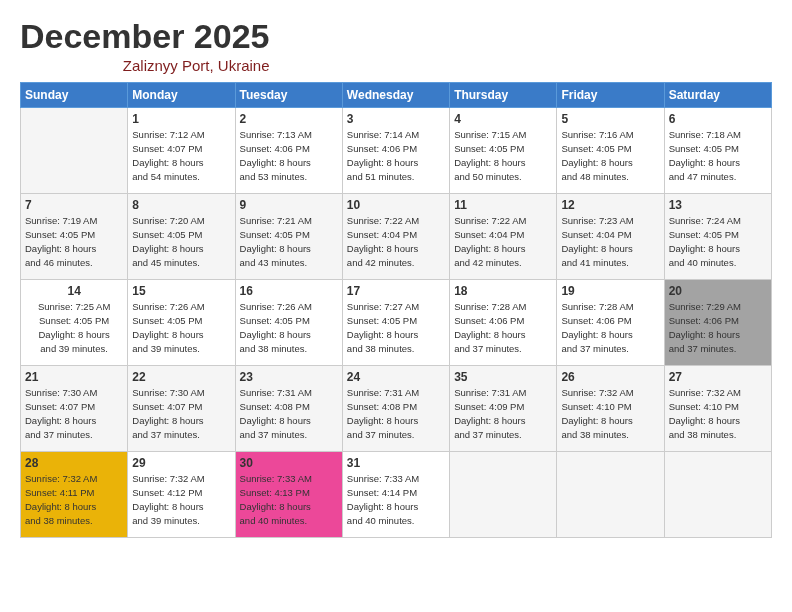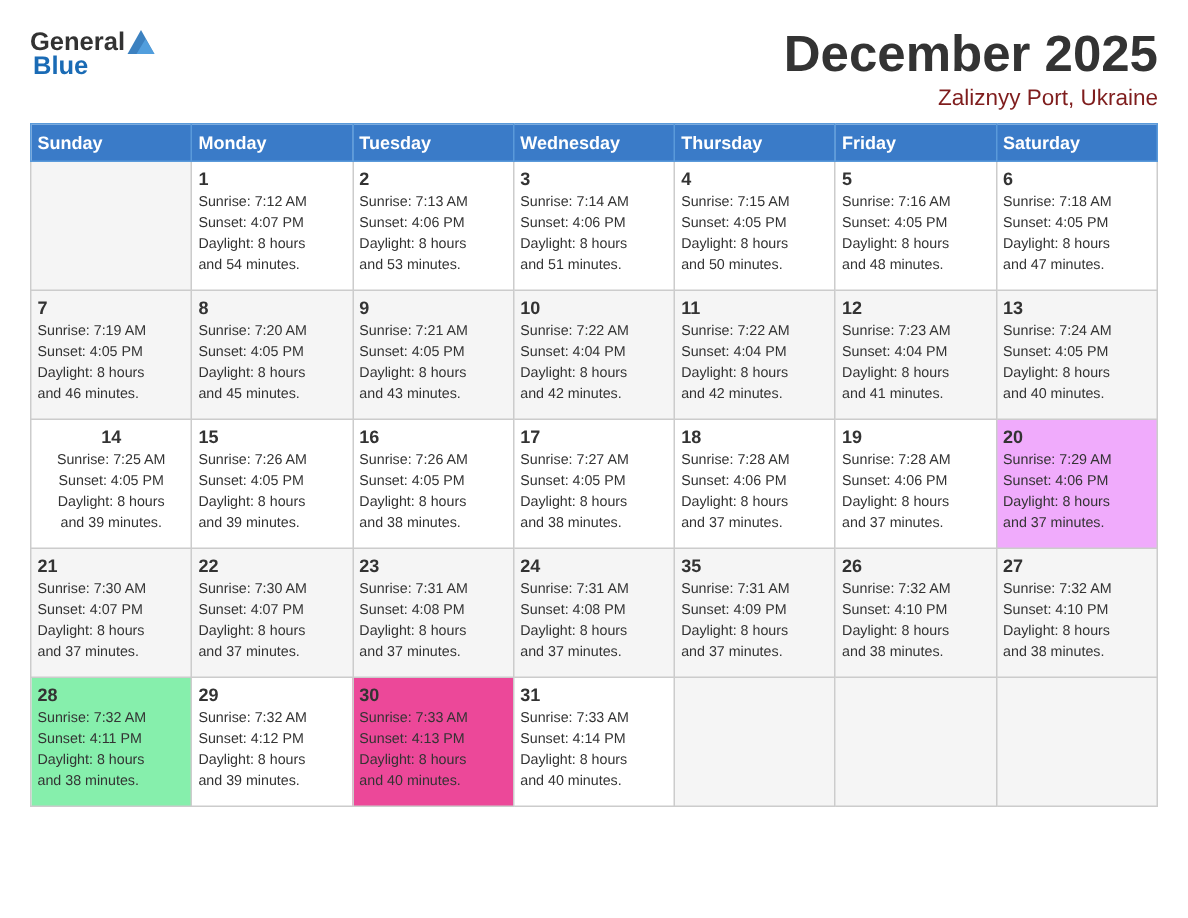--- a/index.html
+++ b/index.html
@@ -93,30 +93,20 @@
     .logo-svg {
       display: inline-block;
       vertical-align: middle;
     }
   </style>
 </head>
 <body>
 
 <div class="page">
   <div class="header">
-    <div class="logo">
-      <div class="logo-row">
-        <span style="font-size:17px;font-weight:bold;color:#333;font-family:Arial;">General</span>
-        <svg class="logo-svg" width="22" height="20" viewBox="0 0 22 20">
-          <polygon points="2,18 11,2 20,18" fill="#1a6bb5" opacity="0.85"></polygon>
-          <polygon points="8,18 14,8 20,18" fill="#5aabea" opacity="0.7"></polygon>
-        </svg>
-      </div>
-      <span style="font-size:17px;font-weight:bold;color:#1a6bb5;font-family:Arial;margin-top:-4px;margin-left:2px;">Blue</span>
-    </div>
     <div class="title-block">
       <div class="month-title">December 2025</div>
       <div class="location">Zaliznyy Port, Ukraine</div>
     </div>
   </div>
 
   <table class="calendar">
     <thead>
       <tr>
       <th>Sunday</th>
@@ -204,21 +194,21 @@
             <div class="day-info">Sunrise: 7:27 AM<br>Sunset: 4:05 PM<br>Daylight: 8 hours<br>and 38 minutes.</div>
           </td>
           <td style="background: rgb(255, 255, 255);">
             <span class="day-num">18</span>
             <div class="day-info">Sunrise: 7:28 AM<br>Sunset: 4:06 PM<br>Daylight: 8 hours<br>and 37 minutes.</div>
           </td>
           <td style="background: rgb(255, 255, 255);">
             <span class="day-num">19</span>
             <div class="day-info">Sunrise: 7:28 AM<br>Sunset: 4:06 PM<br>Daylight: 8 hours<br>and 37 minutes.</div>
           </td>
-          <td style="background: #f0abfc;">
+          <td style="background: #a3a3a3;">
             <span class="day-num">20</span>
             <div class="day-info">Sunrise: 7:29 AM<br>Sunset: 4:06 PM<br>Daylight: 8 hours<br>and 37 minutes.</div>
           </td>
         </tr>
         <tr style="background: rgb(242, 242, 242);">
           <td style="background: rgb(245, 245, 245);">
             <span class="day-num">21</span>
             <div class="day-info">Sunrise: 7:30 AM<br>Sunset: 4:07 PM<br>Daylight: 8 hours<br>and 37 minutes.</div>
           </td>
           <td style="background: rgb(245, 245, 245);">
@@ -240,21 +230,21 @@
           <td style="background: rgb(245, 245, 245);">
             <span class="day-num">26</span>
             <div class="day-info">Sunrise: 7:32 AM<br>Sunset: 4:10 PM<br>Daylight: 8 hours<br>and 38 minutes.</div>
           </td>
           <td style="background: rgb(245, 245, 245);">
             <span class="day-num">27</span>
             <div class="day-info">Sunrise: 7:32 AM<br>Sunset: 4:10 PM<br>Daylight: 8 hours<br>and 38 minutes.</div>
           </td>
         </tr>
         <tr style="background: rgb(255, 255, 255);">
-          <td style="background: #86efac;">
+          <td style="background: #eab308;">
             <span class="day-num">28</span>
             <div class="day-info">Sunrise: 7:32 AM<br>Sunset: 4:11 PM<br>Daylight: 8 hours<br>and 38 minutes.</div>
           </td>
           <td style="background: rgb(255, 255, 255);">
             <span class="day-num">29</span>
             <div class="day-info">Sunrise: 7:32 AM<br>Sunset: 4:12 PM<br>Daylight: 8 hours<br>and 39 minutes.</div>
           </td>
           <td style="background: #ec4899;">
             <span class="day-num">30</span>
             <div class="day-info">Sunrise: 7:33 AM<br>Sunset: 4:13 PM<br>Daylight: 8 hours<br>and 40 minutes.</div>

